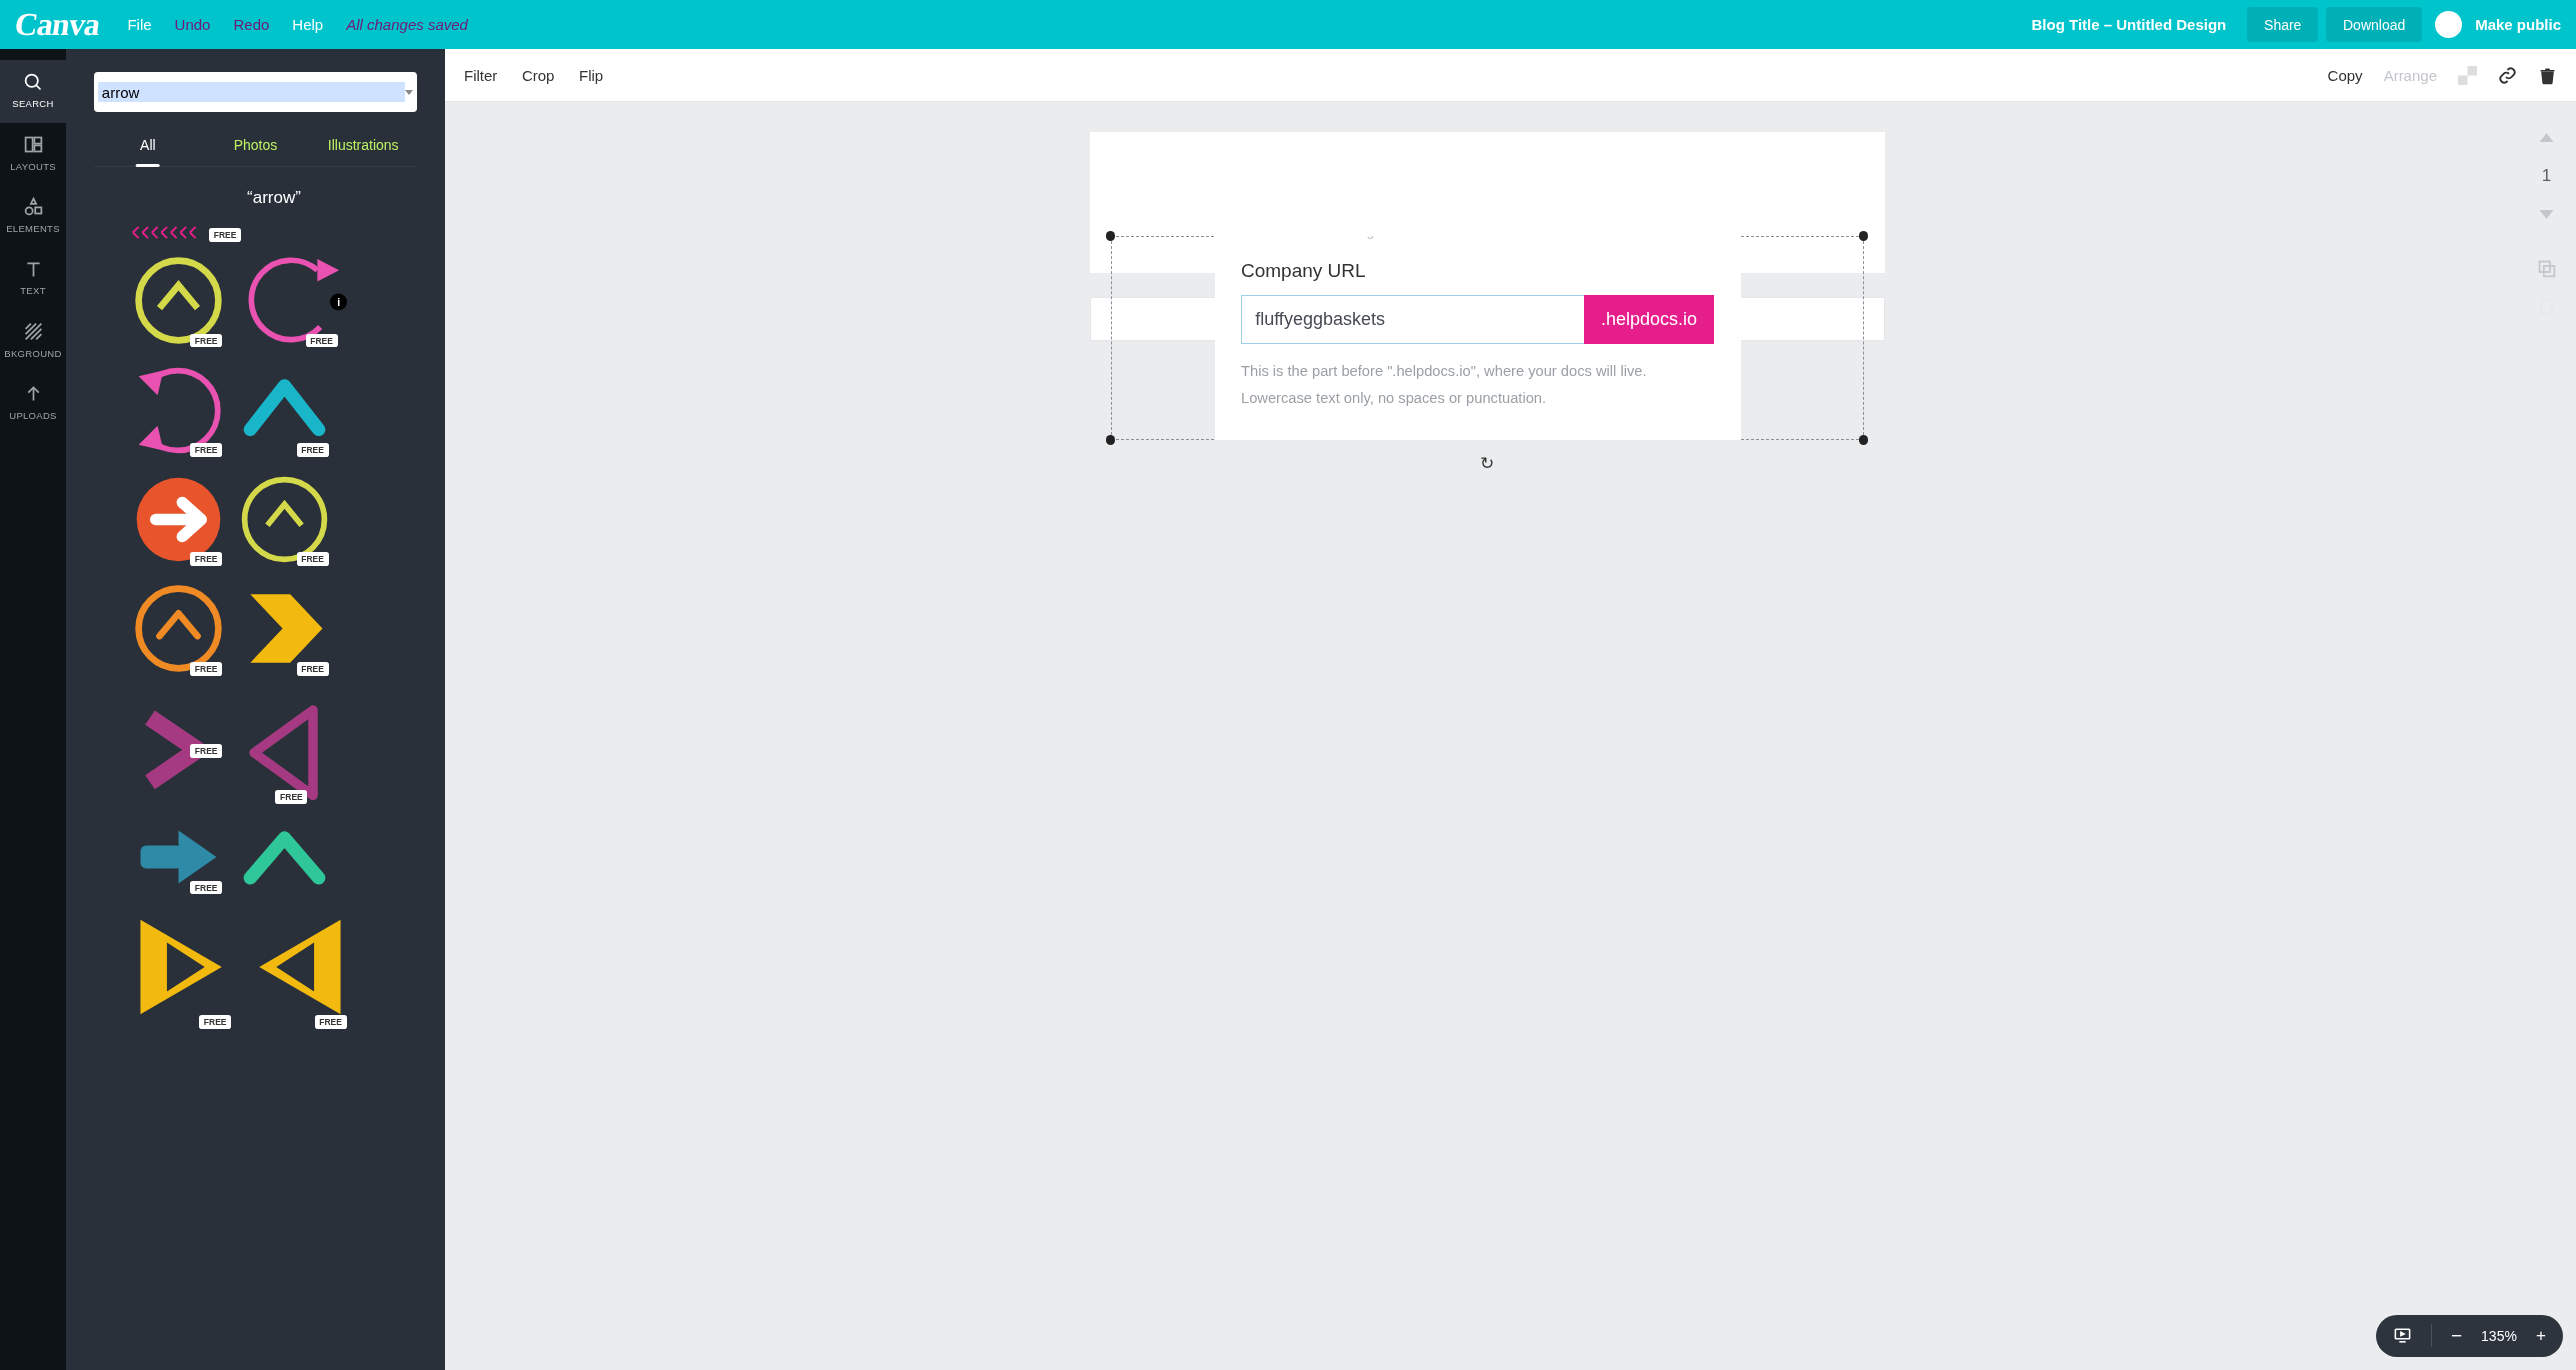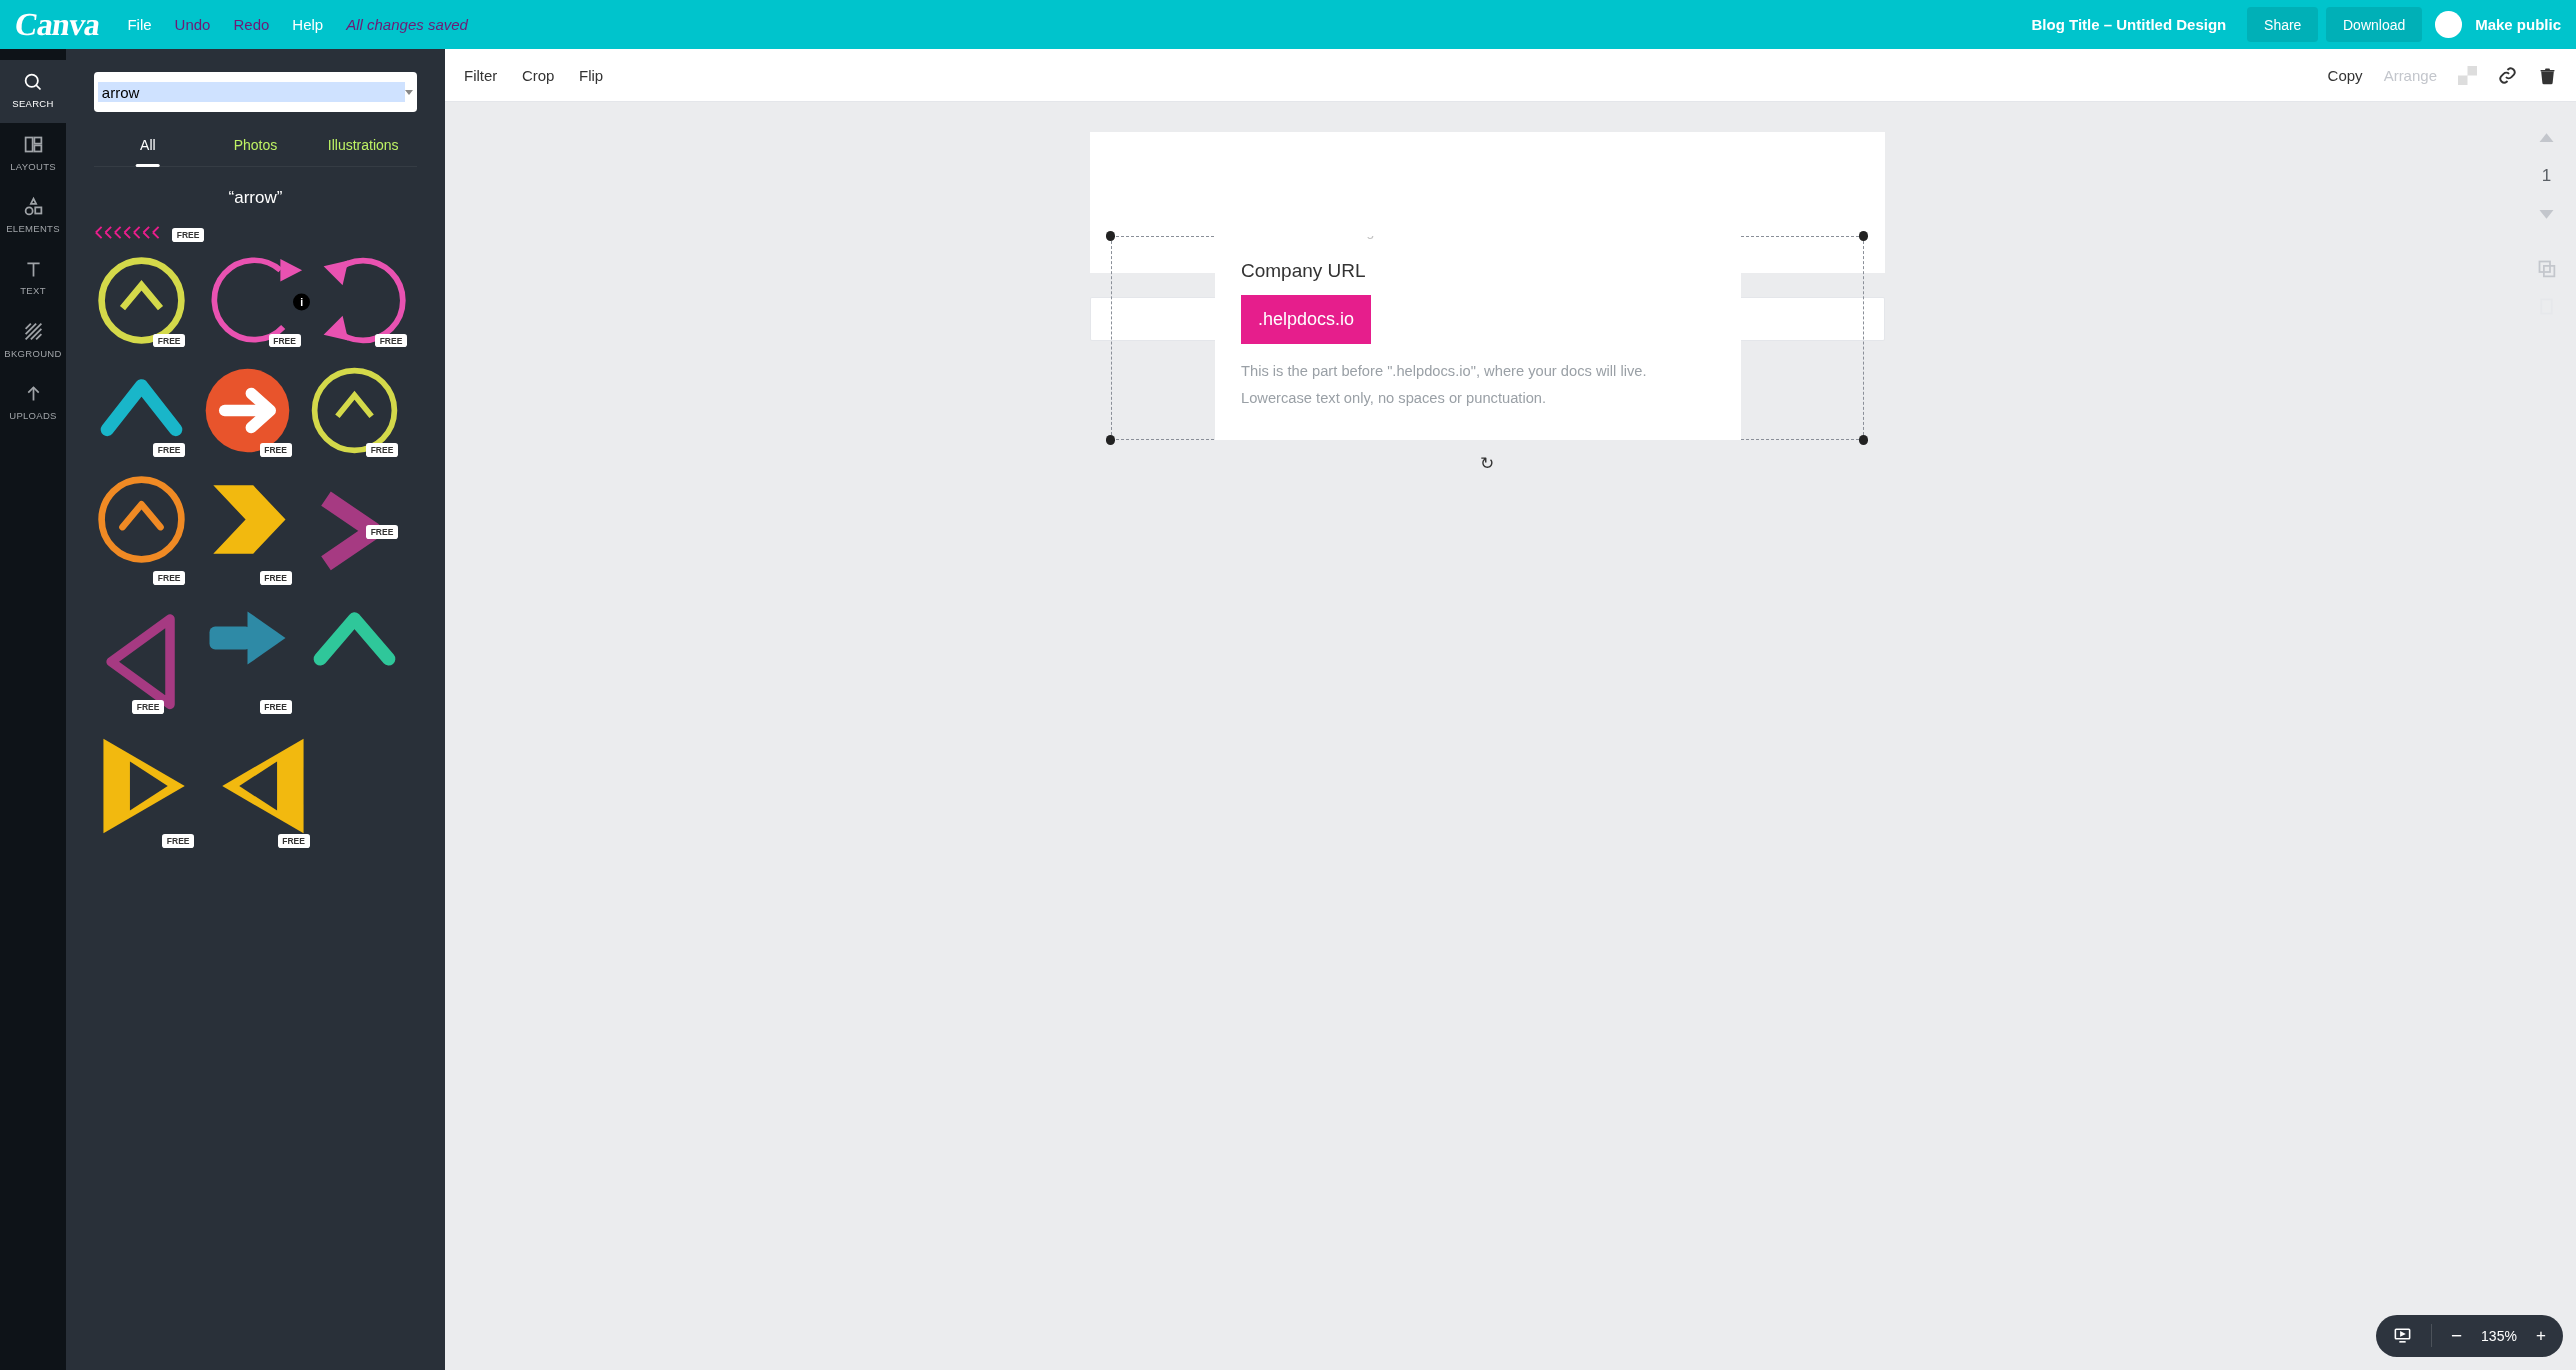--- a/index.html
+++ b/index.html
@@ -31,21 +31,21 @@
   
   .panel { width:379px; background:#293039; color:#fff; position:relative; display:flex; flex-direction:column; }
   .searchbox { margin:23px 28px 9.5px; background:#fff; border-radius:3.8px; height:40px; display:flex; align-items:center; padding:0 4px; }
   .searchbox input { flex:1; border:none; font-size:15px; outline:none; background:#cfe2ff; padding:1.9px 3.8px; }
   .searchbox .dd { width:0;height:0;border-left:4.7px solid transparent;border-right:4.7px solid transparent;border-top:5.7px solid #888; }
   .tabs { display:flex; margin:5.7px 28px 0; border-bottom:0.9px solid rgba(255,255,255,0.06);}
   .tabs .t { flex:1; text-align:center; padding:9.5px 0 13.2px; color:#bef264; font-size:14px; cursor:pointer; position:relative;}
   .tabs .t.active { color:#fff; }
   .tabs .t.active::after { content:""; position:absolute; left:50%; transform:translateX(-50%); bottom:-0.9px; width:24.6px; height:2.8px; background:#fff; border-radius:1.9px;}
   .scroll { flex:1; overflow:hidden; position:relative; }
-  .scroll .inner { position:absolute; inset:0; overflow-y:auto; padding:0 28px 38px; }
+  .scroll .inner { position:absolute; inset:0; overflow-y:auto; padding:0 28px 38px;margin-left:37px; }
   .scroll .inner::-webkit-scrollbar{width:9.5px;} .scroll .inner::-webkit-scrollbar-thumb{background:#626a76;border-radius:4.7px;} .scroll .inner::-webkit-scrollbar-track{background:#293039;}
   .heading { text-align:center; font-size:17px; margin:21px 0 15px; }
   .grid { display:flex; flex-wrap:wrap; gap:11.4px; }
   .cell { position:relative; }
   .tag { position:absolute; background:#fff; color:#333; font-size:8.5px; font-weight:700; padding:1.9px 4.7px; border-radius:2.8px; right:3.8px; bottom:3.8px; }
   .info { position:absolute; width:17px;height:17px;border-radius:50%;background:#000;color:#fff;font-size:10.4px;font-weight:700;display:flex;align-items:center;justify-content:center; right:-5.7px; top:50%; transform:translateY(-50%);}
 
   
   .stage { flex:1; position:relative; background:#ebecee; display:flex; flex-direction:column; }
   .toolbar { height:53px; background:#fff; border-bottom:0.9px solid #e4e6ea; display:flex; align-items:center; padding:0 19px; gap:24.6px; color:#333; font-size:15px;}
@@ -316,20 +316,21 @@
           <div class="bbox"></div>
           <div class="h tl"></div>
           <div class="h tr"></div>
           <div class="h bl"></div>
           <div class="h br"></div>
           <div class="rot">↻</div>
           <div class="clip">
             <div class="faded">6+ characters including at least 1 number</div>
             <div class="lbl">Company URL</div>
             <div class="fld">
+              <input value="fluffyeggbaskets" style="">
               <div class="suf">.helpdocs.io</div>
             </div>
             <div class="hint">This is the part before ".helpdocs.io", where your docs will live.</div>
             <div class="hint" style="margin-top:1.9px;">Lowercase text only, no spaces or punctuation.</div>
           </div>
         </div>
       </div>
       <div class="addpage">+ Add a new page</div>
     </div>
 

